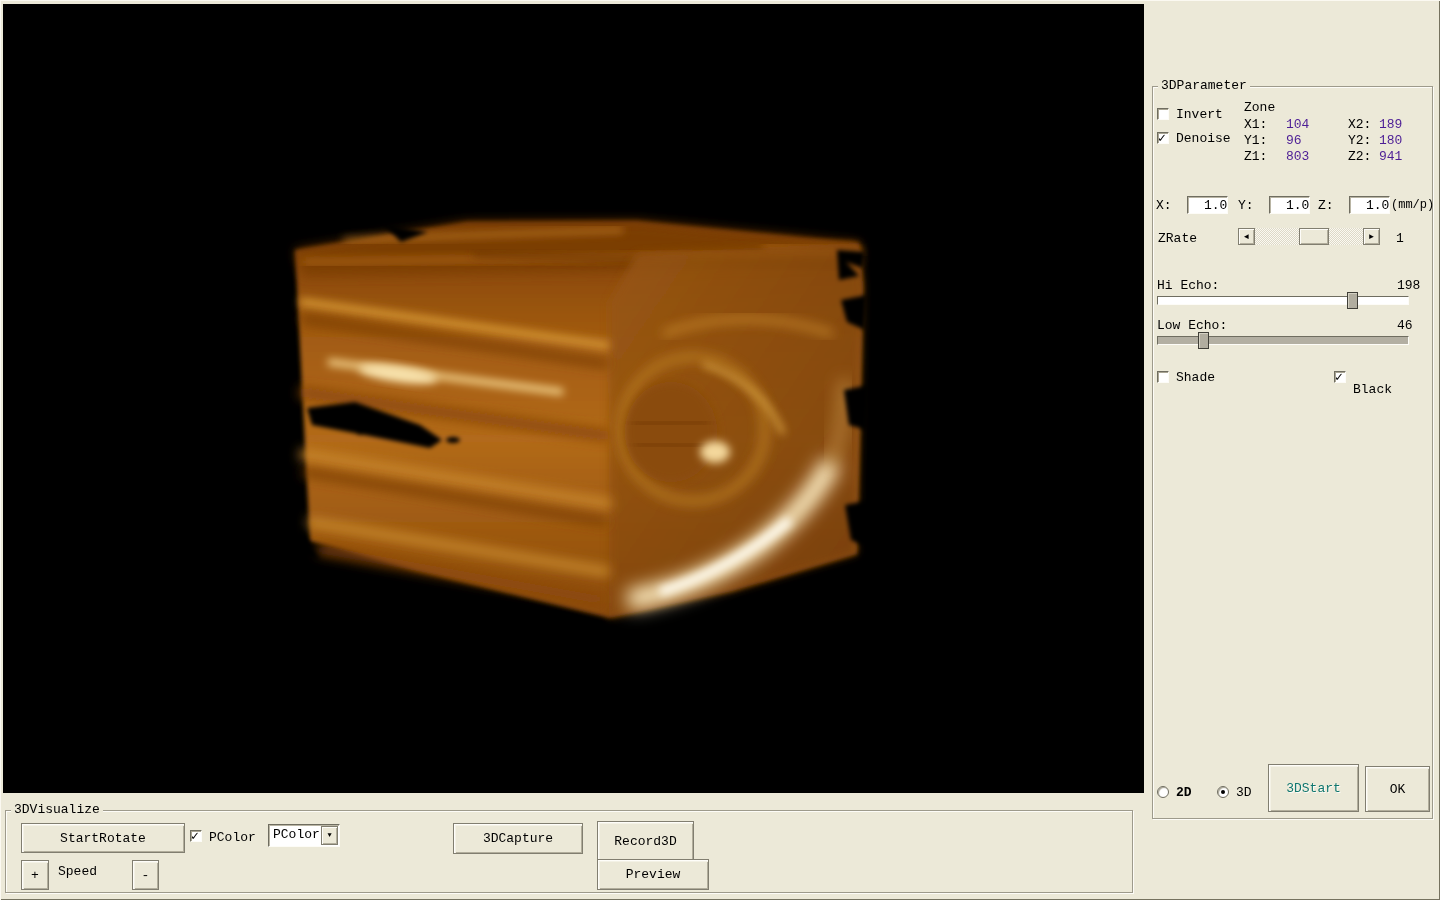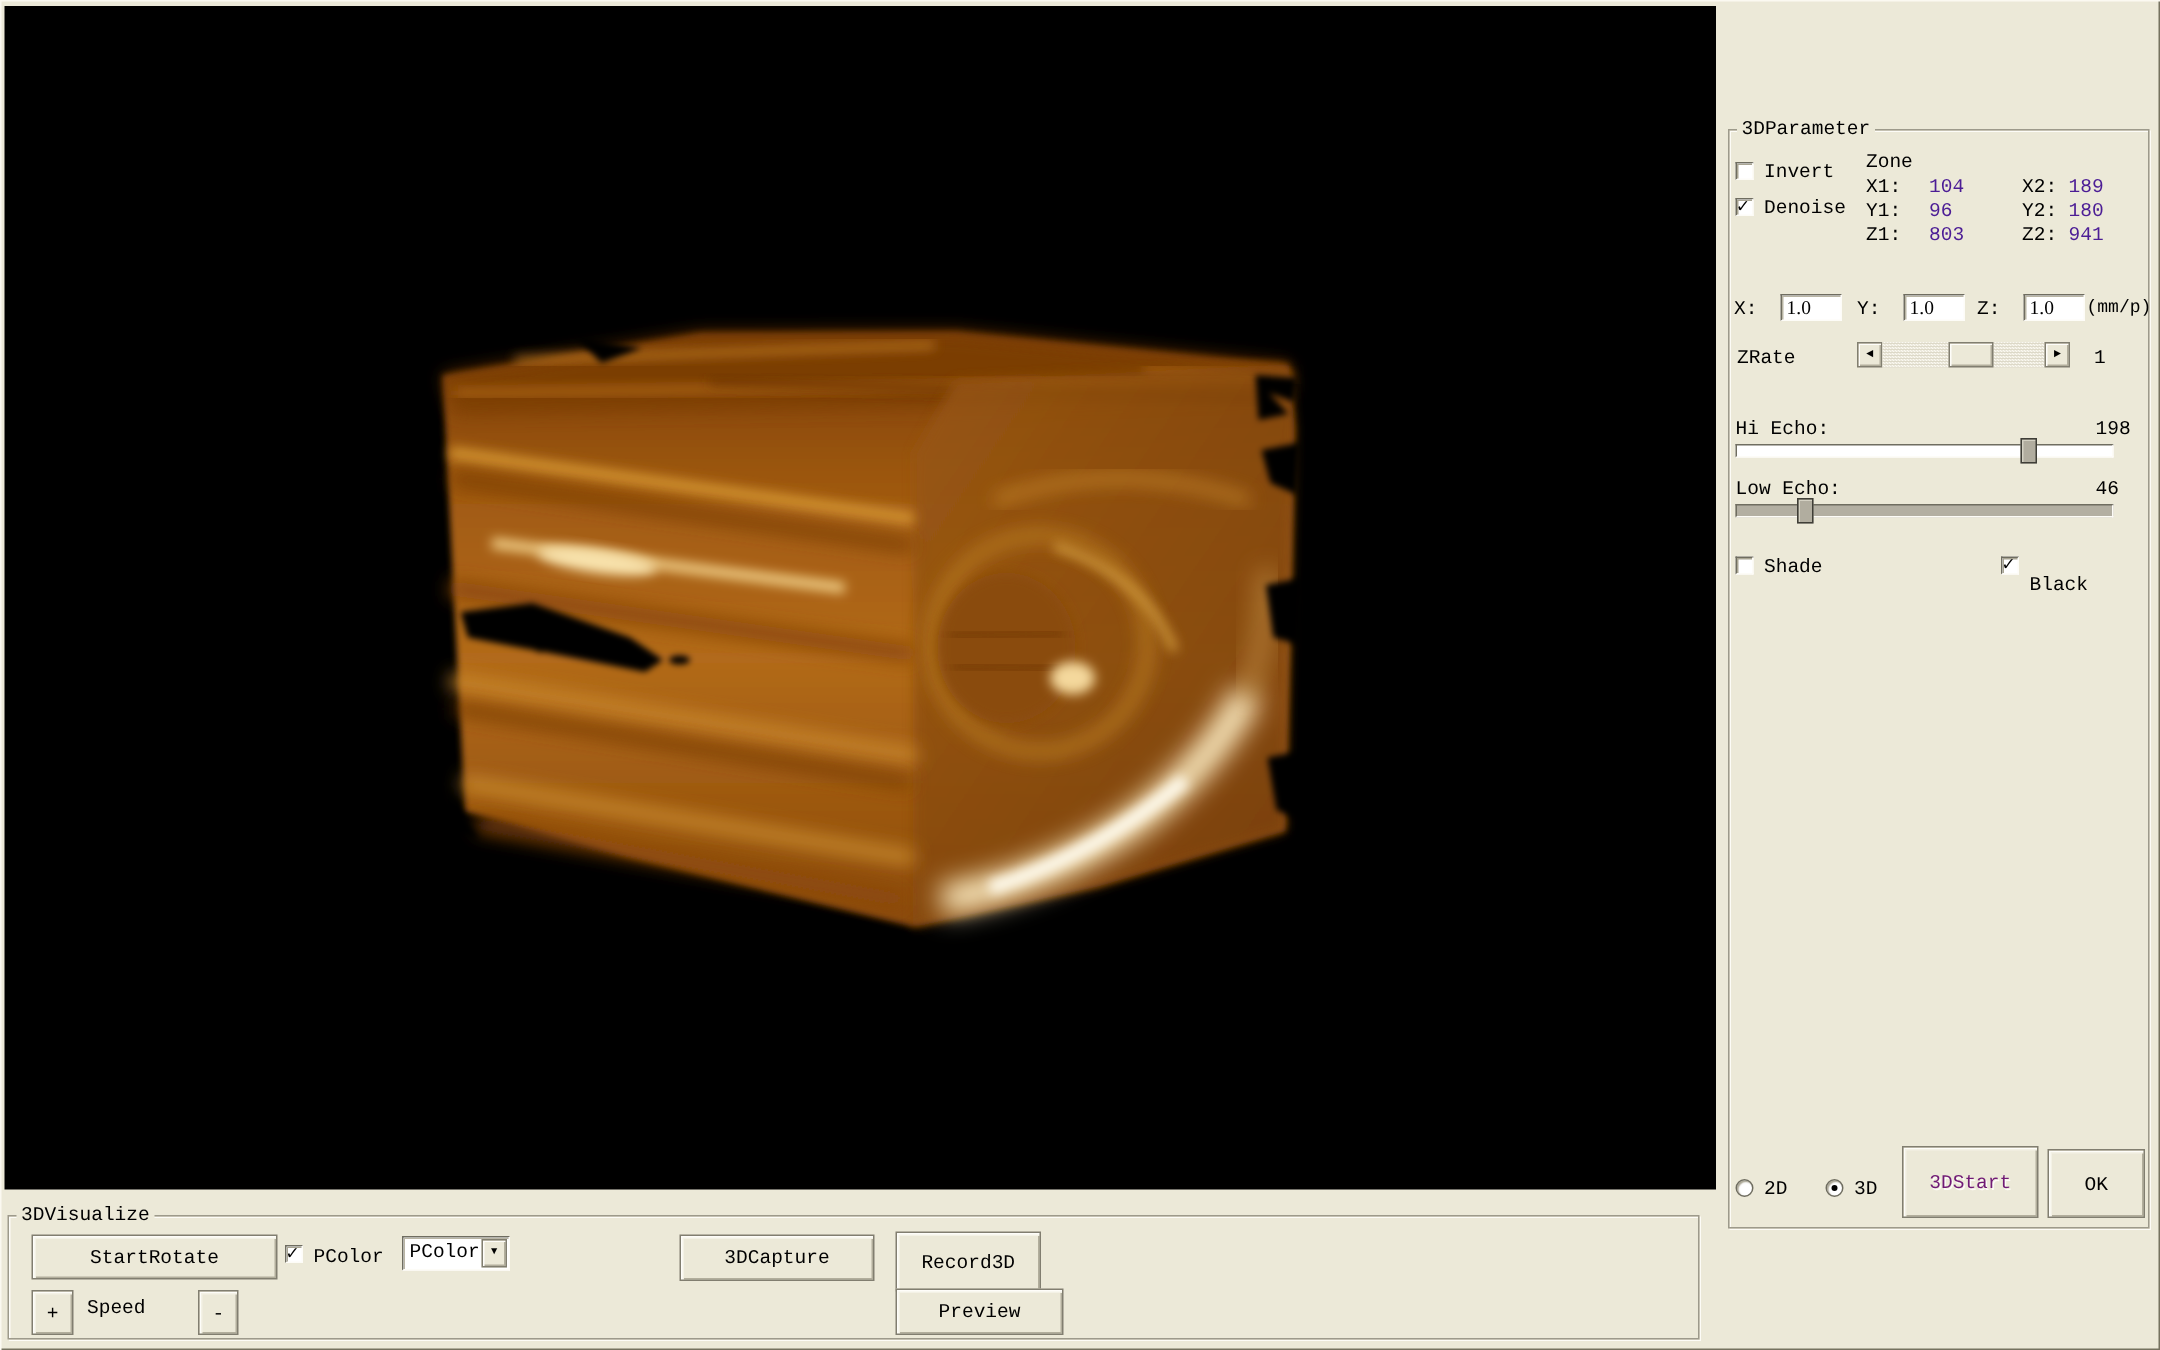--- a/index.html
+++ b/index.html
@@ -20,39 +20,39 @@
   .gbox-title {
     position:absolute; top:-8px; left:5px; background:#ece9d8;
     padding:0 3px; line-height:14px; white-space:pre;
   }
   .btn {
     position:absolute; background:#ece9d8; border:1px solid #817e70;
     box-shadow: inset 1px 1px 0 #fefdf9, inset 2px 2px 0 #f4f2e6, inset -1px -1px 0 #b2ae9c;
     text-align:center; font-family:inherit; font-size:13px; color:#000;
     display:flex; align-items:center; justify-content:center;
   }
-  .btn.disabled { color:#701a75; text-shadow:1px 1px 0 #fdfcf7; }
+  .btn.disabled { color:#0f766e; text-shadow:1px 1px 0 #fdfcf7; }
   .cb {
     position:absolute; width:12px; height:12px; background:#fff;
     border:1px solid; border-color:#6f6d60 #fdfcf7 #fdfcf7 #6f6d60;
     box-shadow: inset 1px 1px 0 #a9a593;
   }
   .cb.checked::after { content:"✓"; position:absolute; left:0; top:-3px; font-size:13px; font-weight:bold; }
   .radio {
     position:absolute; width:12px; height:12px; border-radius:50%; background:#fff;
     border:1px solid #6f6d60; box-shadow: inset 1px 1px 1px #a9a593;
   }
   .radio.checked::after {
     content:""; position:absolute; left:3px; top:3px; width:4px; height:4px;
     border-radius:50%; background:#000;
   }
   .field {
     position:absolute; background:#fff; border:1px solid;
     border-color:#6f6d60 #fdfcf7 #fdfcf7 #6f6d60; box-shadow: inset 1px 1px 0 #b9b5a4;
-    font-family:Liberation Serif, serif; font-size:13px; padding-left:3px; outline:none;
+    font-family:Liberation Mono, monospace; font-size:13px; padding-left:16px; outline:none;
   }
   .slider-track {
     position:absolute; height:9px; border:1px solid;
     border-color:#6f6d60 #fdfcf7 #fdfcf7 #6f6d60;
   }
   .hi-track { background:#fff; }
   .low-track { background:#b3afa2; }
   .slider-thumb {
     position:absolute; width:11px; height:17px; background:#b1ad9f;
     border:1px solid #3f3e37; box-shadow: inset 1px 1px 0 #d4d1c3;
@@ -219,21 +219,21 @@
     <span class="lbl" style="left:244px; top:232px;">46</span>
     <div class="slider-track low-track" style="left:4px; top:249px; width:252px;"></div>
     <div class="slider-thumb" style="left:45px; top:245px;"></div>
 
     <span class="cb" style="left:4px; top:284px;"></span>
     <span class="lbl" style="left:23px; top:284px;">Shade</span>
     <span class="cb checked" style="left:181px; top:284px;"></span>
     <span class="lbl" style="left:200px; top:296px;">Black</span>
 
     <span class="radio" style="left:4px; top:699px;"></span>
-    <span class="lbl" style="left:23px; top:699px;">2D</span>
+    <span class="lbl" style="left:23px; top:699px;font-weight:bold;">2D</span>
     <span class="radio checked" style="left:64px; top:699px;"></span>
     <span class="lbl" style="left:83px; top:699px;">3D</span>
 
     <div class="btn disabled" style="left:115px; top:677px; width:91px; height:48px;">3DStart</div>
     <div class="btn" style="left:212px; top:679px; width:65px; height:46px;">OK</div>
   </div>
 
   <div class="gbox" style="left:5px; top:810px; width:1128px; height:83px;">
     <span class="gbox-title">3DVisualize</span>
 

